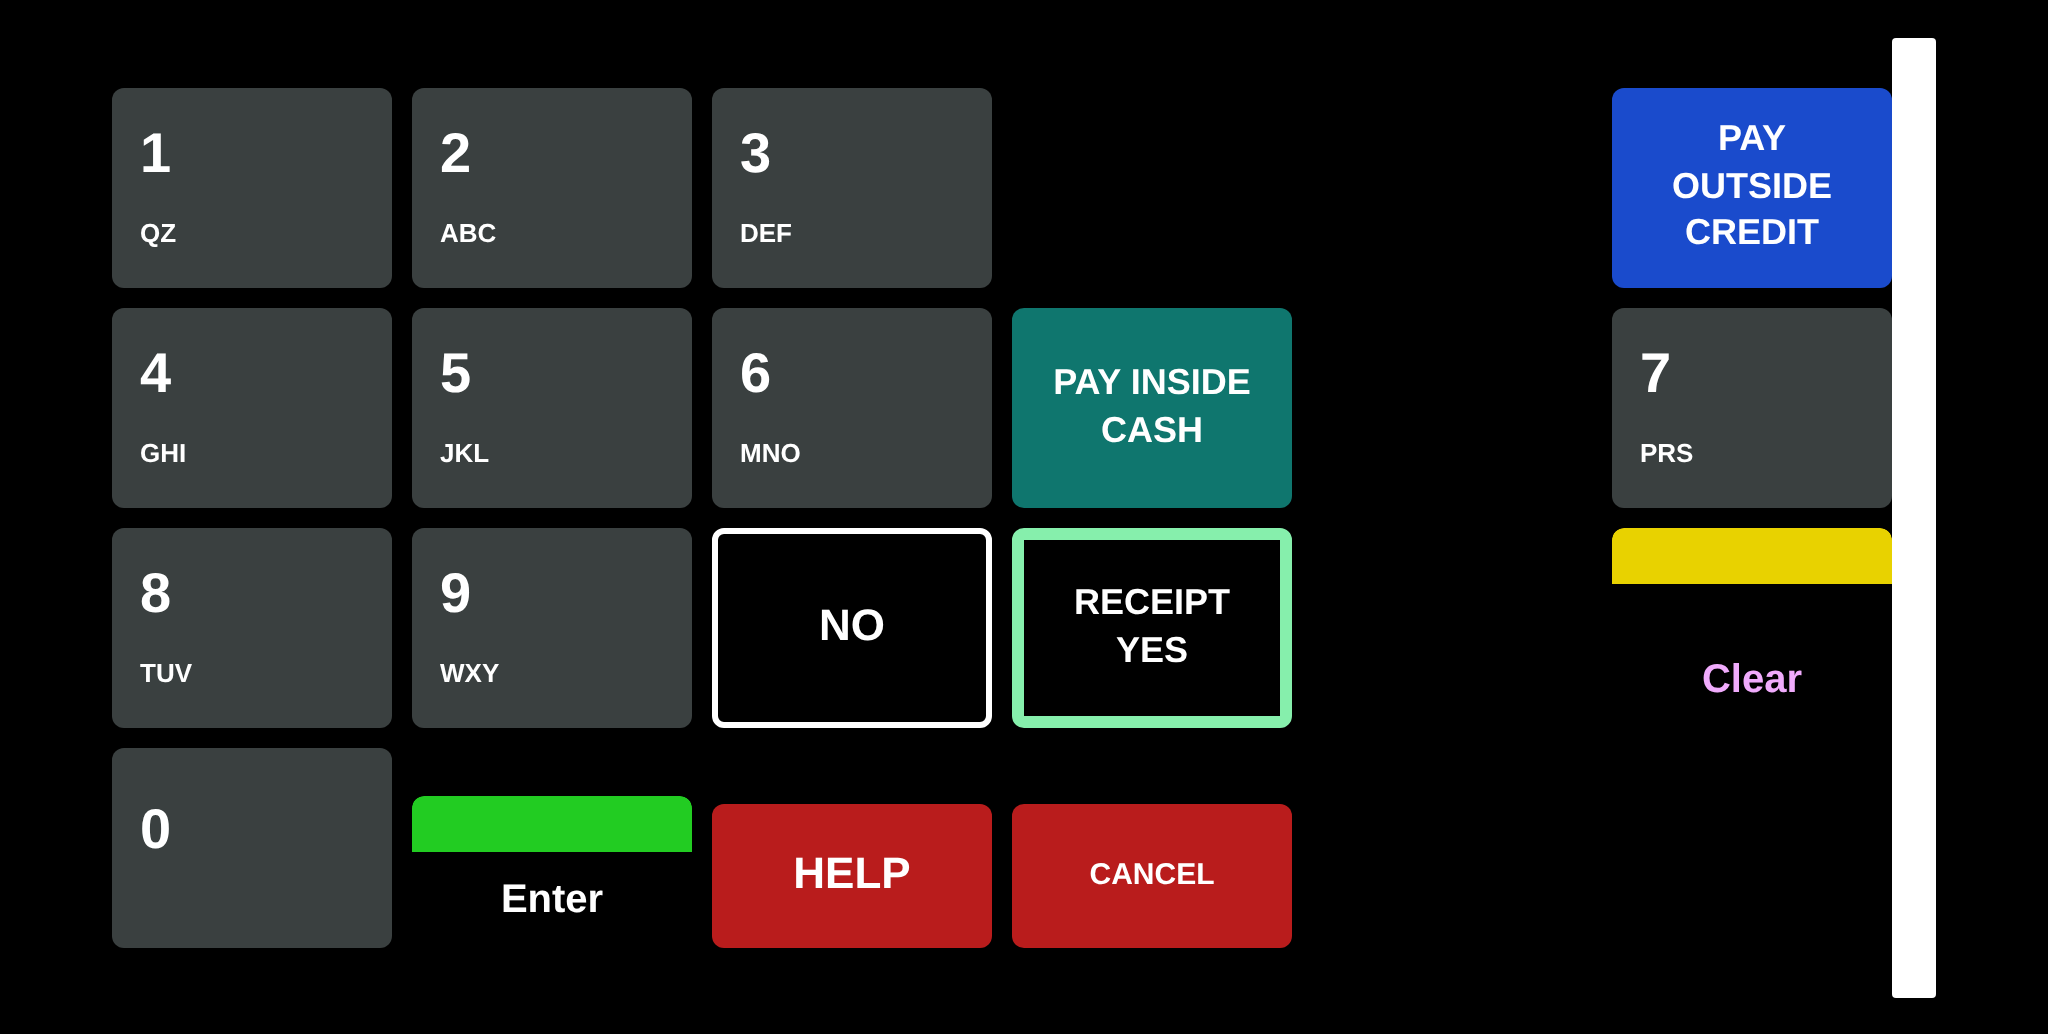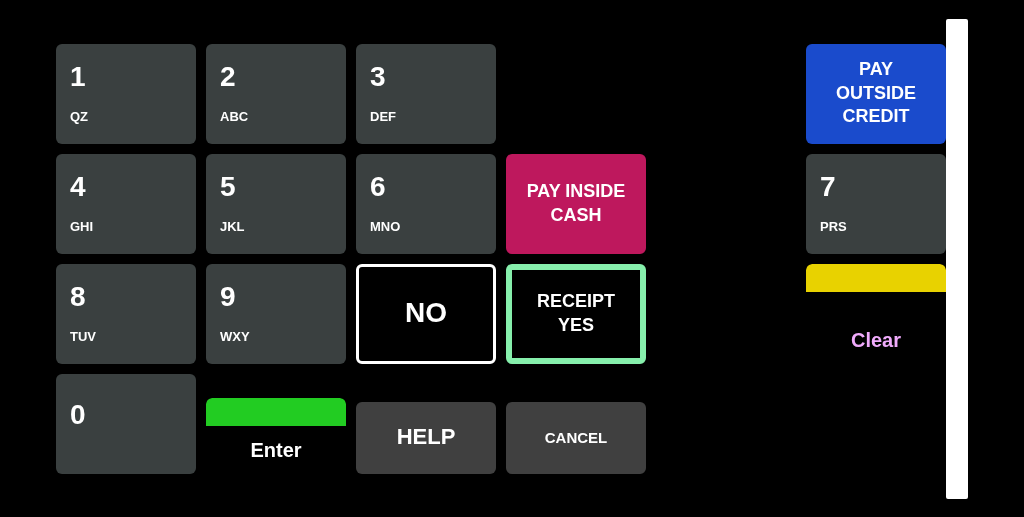--- a/index.html
+++ b/index.html
@@ -60,25 +60,25 @@
 
     .key-dark {
       background: #3a4040;
     }
 
     .key-blue-dark {
       background: #1a4bcc;
     }
 
     .key-blue-light {
-      background: #be185d;
+      background: #0f766e;
     }
 
     .key-red {
-      background: #404040;
+      background: #b91c1c;
       margin-top: 28px;
     }
 
     .key-empty {
       background: transparent;
       pointer-events: none;
     }
 
     .key-no {
       background: #000;
@@ -241,21 +241,21 @@
       <span class="num">8</span>
       <span class="sub">TUV</span>
     </button>
 
     <button class="key-btn key-dark">
       <span class="num">9</span>
       <span class="sub">WXY</span>
     </button>
 
     <button class="key-btn key-no key-center">
-      <span class="key-btn-center-text" style="font-size:28px;">NO</span>
+      <span class="key-btn-center-text" style="font-size:22px;">NO</span>
     </button>
 
     <button class="key-btn key-receipt key-center">
       <span class="key-btn-center-text">RECEIPT YES</span>
     </button>
 
     <div class="key-empty"></div>
 
     <button class="clear-btn">
       <div class="yellow-bar"></div>

